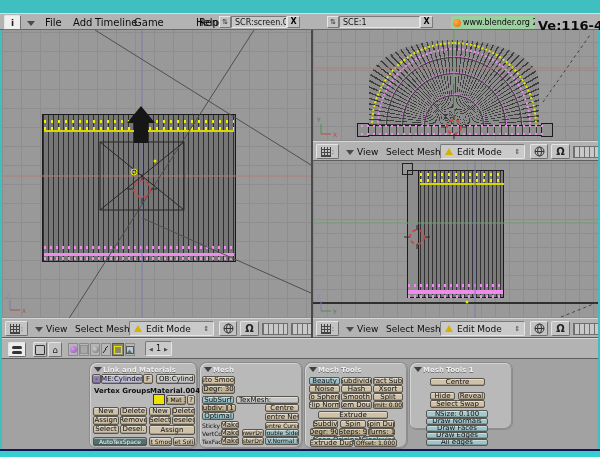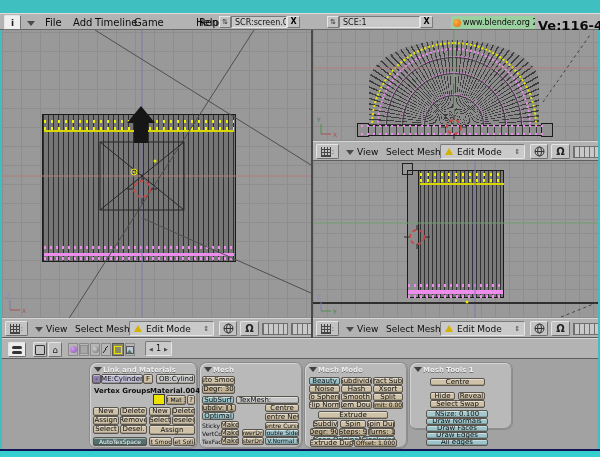--- a/index.html
+++ b/index.html
@@ -387,21 +387,21 @@
     <span class="lbl" style="left:2px;top:75px;font-size:6px;">TexFace</span>
     <div class="b" style="left:21px;top:74px;width:18px;height:8px;">Make</div>
     <div class="b" style="left:42px;top:66px;width:22px;height:8px;font-size:6px;">SlowerDraw</div>
     <div class="b" style="left:42px;top:74px;width:22px;height:8px;font-size:6px;">FasterDraw</div>
     <div class="b on" style="left:65px;top:66px;width:34px;height:8px;font-size:6px;">Double Sided</div>
     <div class="b on" style="left:65px;top:74px;width:34px;height:8px;font-size:6px;">No V.Normal Flip</div>
   </div>
 
   <div class="panel" style="left:305px;top:363px;width:102px;height:85px;">
     <div class="ptri"></div>
-    <div class="ptitle">Mesh Mode</div>
+    <div class="ptitle">Mesh Tools</div>
     <div class="b on" style="left:4px;top:14px;width:31px;height:8px;">Beauty</div>
     <div class="b" style="left:36px;top:14px;width:31px;height:8px;">Subdivide</div>
     <div class="b" style="left:68px;top:14px;width:30px;height:8px;">Fract Subd</div>
     <div class="b" style="left:4px;top:22px;width:31px;height:8px;">Noise</div>
     <div class="b" style="left:36px;top:22px;width:31px;height:8px;">Hash</div>
     <div class="b" style="left:68px;top:22px;width:30px;height:8px;">Xsort</div>
     <div class="b" style="left:4px;top:30px;width:31px;height:8px;">To Sphere</div>
     <div class="b" style="left:36px;top:30px;width:31px;height:8px;">Smooth</div>
     <div class="b" style="left:68px;top:30px;width:30px;height:8px;">Split</div>
     <div class="b" style="left:4px;top:38px;width:31px;height:8px;">Flip Norm</div>

